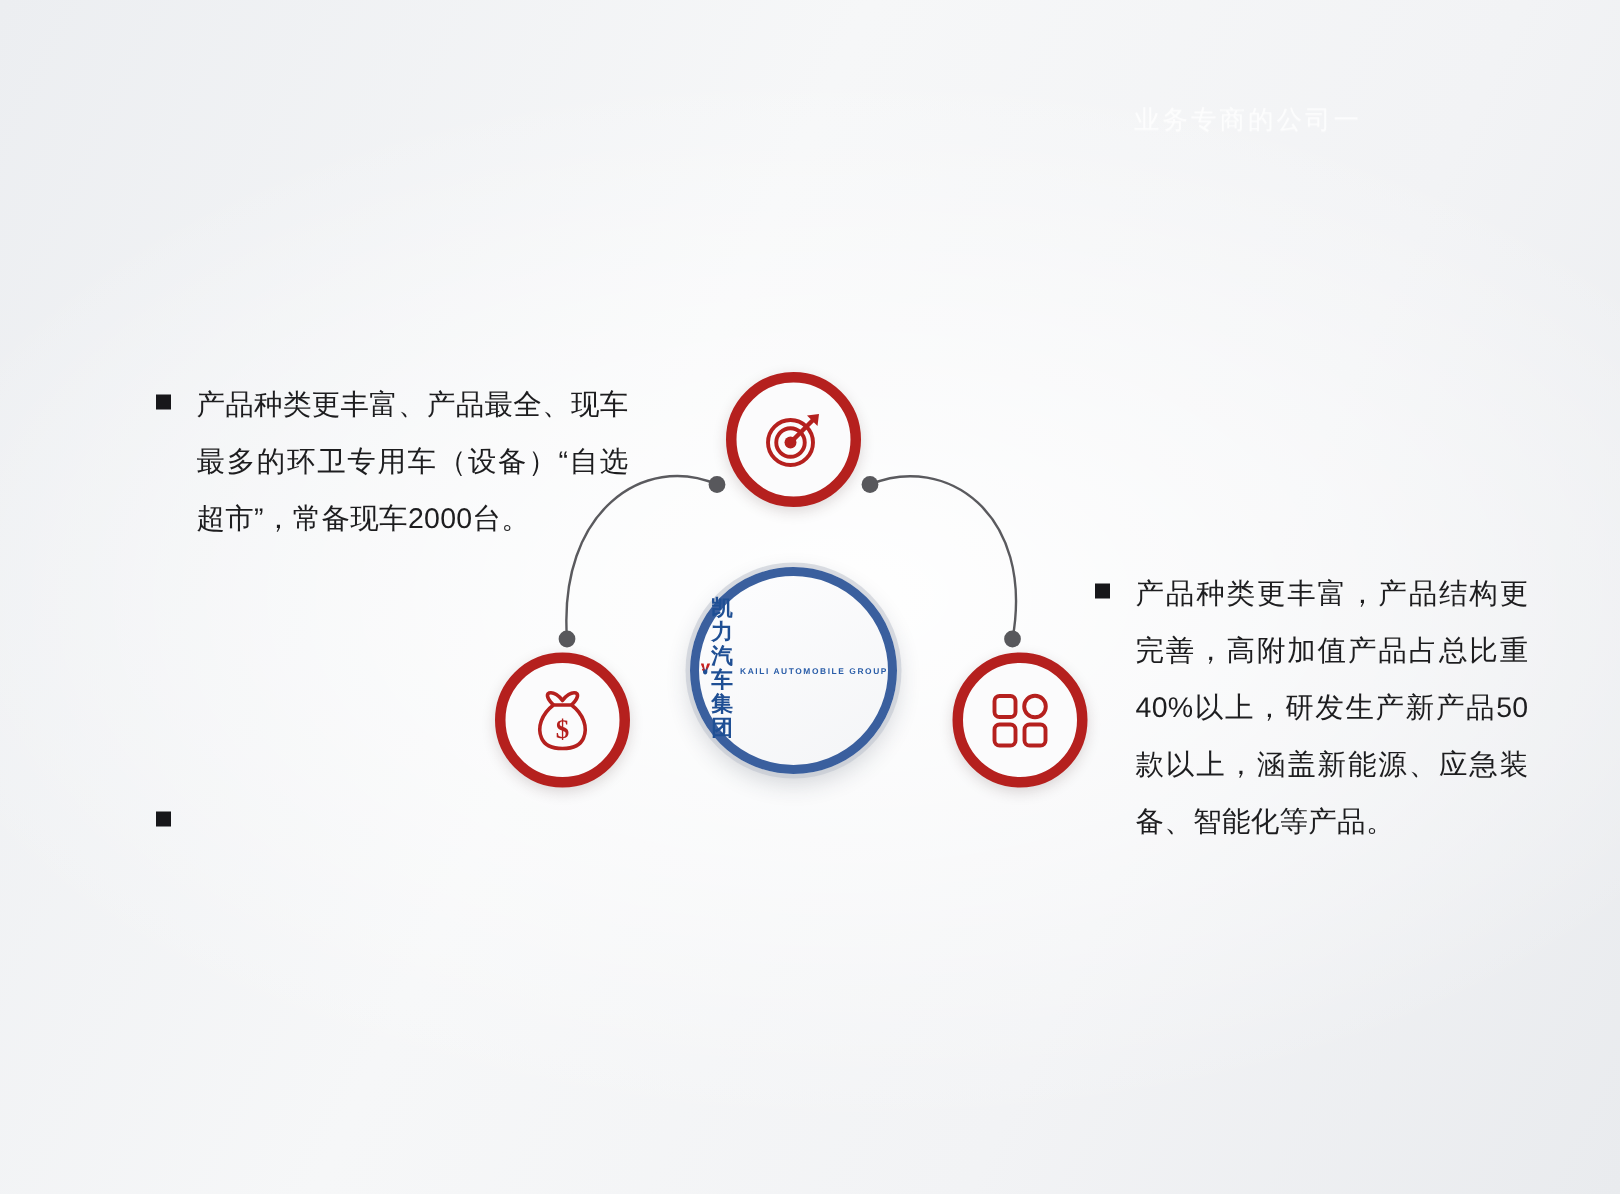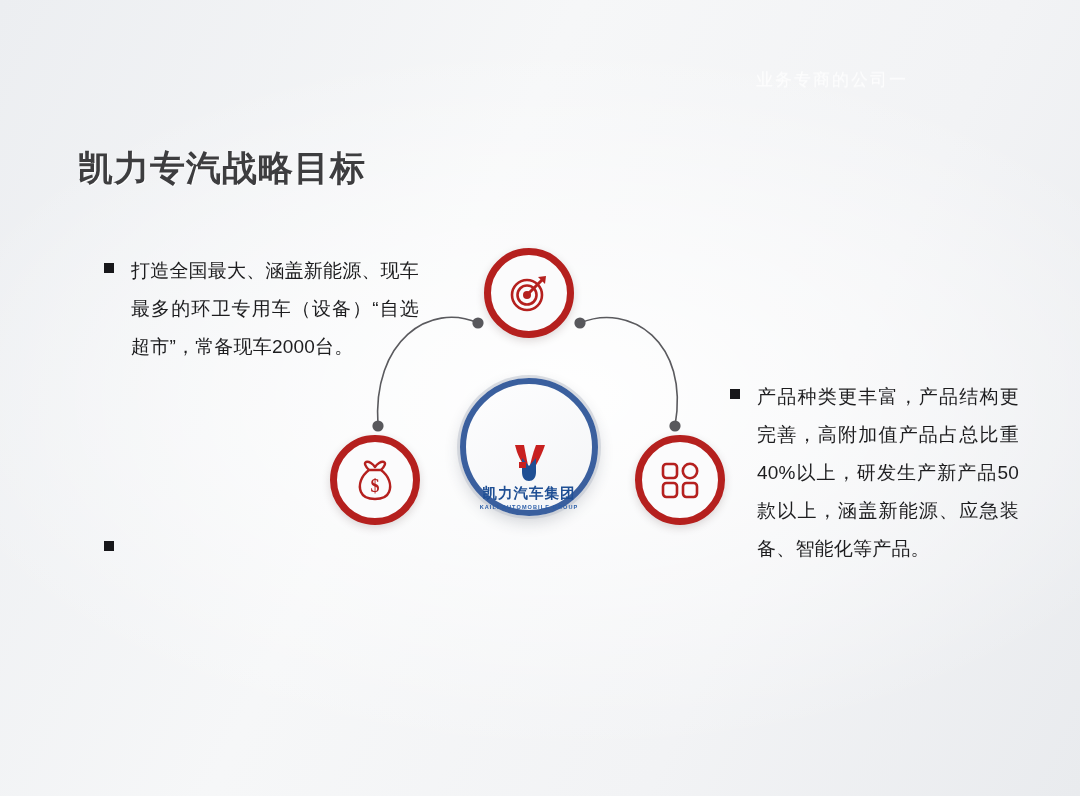--- a/index.html
+++ b/index.html
@@ -137,23 +137,22 @@
     left: 160px;
     top: 148px;
     width: 138px;
     height: 138px;
     border-radius: 50%;
     background: linear-gradient(150deg, #fdfdfe 0%, #f4f5f7 100%);
     border: 6px solid #3a5f9e;
     box-sizing: border-box;
     box-shadow: 0 0 0 3px rgba(190,195,205,0.55), 0 6px 16px rgba(40,50,70,0.2);
     display: flex;
-    flex-direction: column;
     align-items: center;
-    justify-content: flex-end;
+    justify-content: space-between;
   }
   #hub-mark { display: block; margin-bottom: 2px; }
   #hub-name-cn {
     font-size: 14.5px;
     font-weight: bold;
     letter-spacing: 1px;
     color: #1f4f94;
     line-height: 1.1;
   }
   #hub-name-en {
@@ -200,25 +199,24 @@
     <polygon points="700,150 1080,370 760,600" fill="#f7f8fa"></polygon>
     <polygon points="430,250 700,150 760,600 470,640 255,420" fill="#fafbfc"></polygon>
     <polygon points="600,120 700,150 660,300" fill="#eef0f3" opacity="0.7"></polygon>
     <polygon points="860,600 1080,540 1080,640" fill="#eaecef" opacity="0.8"></polygon>
     <polygon points="150,430 255,420 230,560" fill="#f9fafb" opacity="0.8"></polygon>
   </svg>
   <div id="bg-wash"></div>
 
   <div id="watermark">业务专商的公司一</div>
 
-  <h1 id="title">凯力专汽战略目标</h1>
 
   <div class="bullet-block" id="block-market">
     <span class="bullet-marker"></span>
-    <div class="bullet-text">打造全国最大、涵盖新能源、现车最多的环卫专用车（设备）“自选超市”，常备现车2000台。</div>
+    <div class="bullet-text">产品种类更丰富、产品最全、现车最多的环卫专用车（设备）“自选超市”，常备现车2000台。</div>
   </div>
 
   <div class="bullet-block" id="block-revenue">
     <span class="bullet-marker"></span>
   </div>
 
   <div class="bullet-block" id="block-products">
     <span class="bullet-marker"></span>
     <div class="bullet-text">产品种类更丰富，产品结构更完善，高附加值产品占总比重40%以上，研发生产新产品50款以上，涵盖新能源、应急装备、智能化等产品。</div>
   </div>

